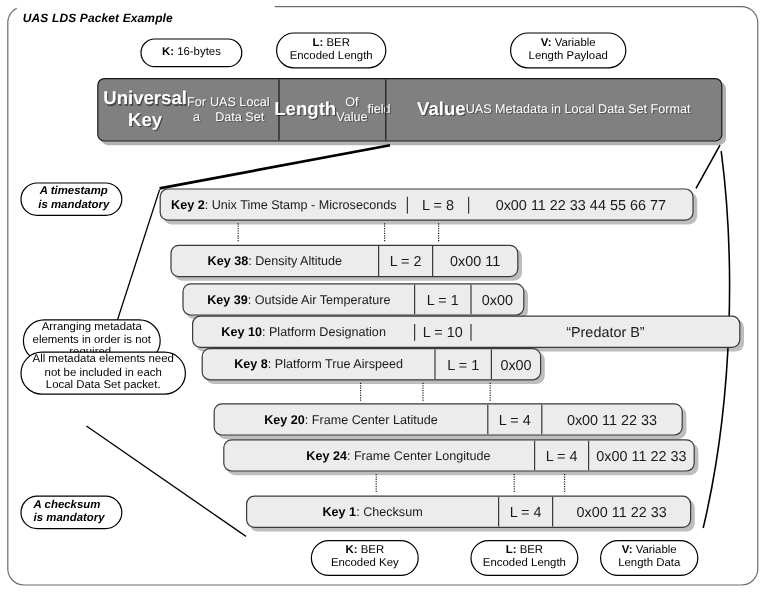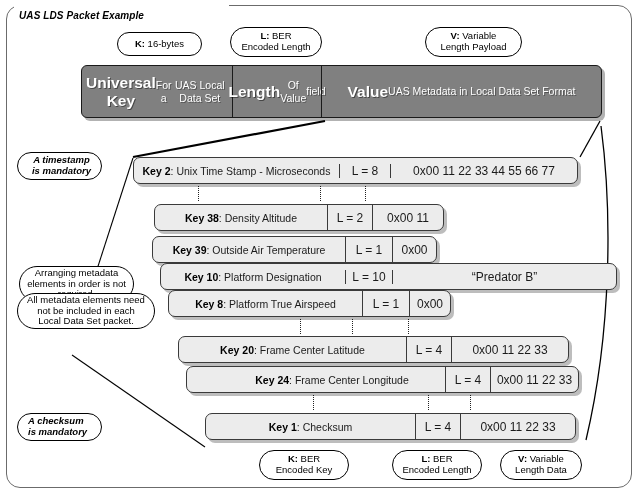--- a/index.html
+++ b/index.html
@@ -207,21 +207,21 @@
         <span>Unix Time Stamp - Microseconds</span>
     </div>
     <div class="cell len-cell" style="width:51px;">L = 8</div>
     <div class="cell val-cell" style="flex:1;">0x00 11 22 33 44 55 66 77</div>
   </div>
 
   <div class="tick" style="left:198px; top:186px; height:15px;"></div>
   <div class="tick" style="left:320px; top:186px; height:15px;"></div>
   <div class="tick" style="left:365px; top:186px; height:15px;"></div>
 
-  <div class="row" style="left:154px; top:204px; width:290px;">
+  <div class="row" style="left:142px; top:204px; width:290px;">
     <div class="cell key-cell" style="width:172px;">
       <span class="kb">Key 38</span>
         <span>:&nbsp;</span>
         <span>Density Altitude</span>
     </div>
     <div class="cell len-cell" style="width:45px;">L = 2</div>
     <div class="cell val-cell" style="flex:1;">0x00 11</div>
   </div>
 
   <div class="row" style="left:152px; top:236px; width:285px;">

